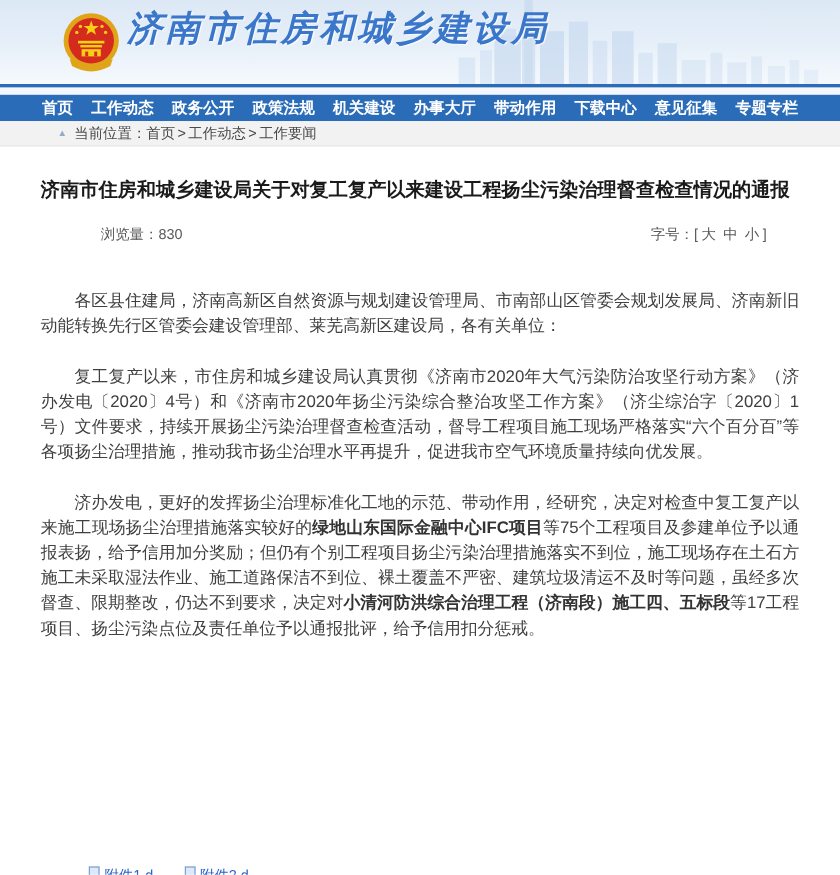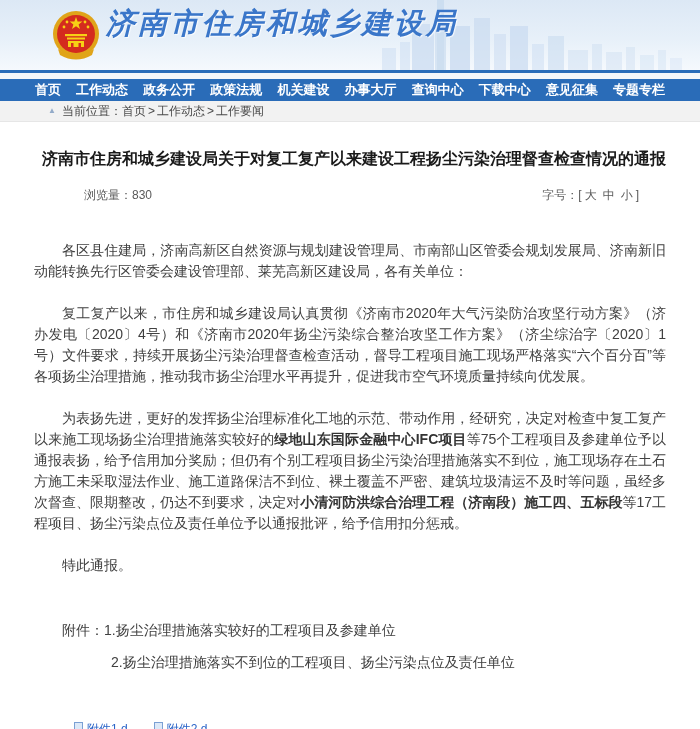--- a/index.html
+++ b/index.html
@@ -44,21 +44,21 @@
     display:flex; align-items:center; padding-left:48px;
     font-size:12px; color:#4a4a4a;
   }
   .crumb-icon { color:#93abc9; font-size:8px; margin-right:6px; line-height:1; }
   .crumb-link { cursor:pointer; }
   .crumb-sep { margin:0 2px; }
 
   
   .article { padding:0 34px; }
   .article-title {
-    margin-top:26px; text-align:right;
+    margin-top:26px; text-align:left;
     font-size:16px; font-weight:bold; color:#1a1a1a; line-height:22px;
   }
   .meta-row {
     display:flex; justify-content:space-between; align-items:center;
     margin-top:17px; padding:0 27px 0 50px;
     font-size:12px; color:#595959;
   }
   .meta-fontsize .fs-btn { cursor:pointer; margin:0 3px; }
 
   .body-text {
@@ -130,21 +130,21 @@
 <div class="header-line"></div>
 <div class="header-gap"></div>
 
 <div class="main-nav">
   <span class="nav-item">首页</span>
   <span class="nav-item">工作动态</span>
   <span class="nav-item">政务公开</span>
   <span class="nav-item">政策法规</span>
   <span class="nav-item">机关建设</span>
   <span class="nav-item">办事大厅</span>
-  <span class="nav-item">查询中心</span>
+  <span class="nav-item">带动作用</span>
   <span class="nav-item">下载中心</span>
   <span class="nav-item">意见征集</span>
   <span class="nav-item">专题专栏</span>
 </div>
 
 <div class="breadcrumb">
   <span class="crumb-icon">▲</span>
   <span>当前位置：</span>
   <span class="crumb-link">首页</span>
   <span class="crumb-sep">&gt;</span>
@@ -161,32 +161,23 @@
       <span>浏览量：</span><span>830</span>
     </span>
     <span class="meta-fontsize">
       <span>字号：</span><span>[</span><span class="fs-btn">大</span><span class="fs-btn">中</span><span class="fs-btn">小</span><span>]</span>
     </span>
   </div>
 
   <div class="body-text">
     <p>各区县住建局，济南高新区自然资源与规划建设管理局、市南部山区管委会规划发展局、济南新旧动能转换先行区管委会建设管理部、莱芜高新区建设局，各有关单位：</p>
     <p>复工复产以来，市住房和城乡建设局认真贯彻《济南市2020年大气污染防治攻坚行动方案》（济办发电〔2020〕4号）和《济南市2020年扬尘污染综合整治攻坚工作方案》（济尘综治字〔2020〕1号）文件要求，持续开展扬尘污染治理督查检查活动，督导工程项目施工现场严格落实“六个百分百”等各项扬尘治理措施，推动我市扬尘治理水平再提升，促进我市空气环境质量持续向优发展。</p>
-    <p><span>为表扬先进，更好的发挥扬尘治理标准化工地的示范、带动作用，经研究，决定对检查中复工复产以来施工现场扬尘治理措施落实较好的</span><span class="bold-seg">绿地山东国际金融中心IFC项目</span><span>等75个工程项目及参建单位予以通报表扬，给予信用加分奖励；但仍有个别工程项目扬尘污染治理措施落实不到位，施工现场存在土石方施工未采取湿法作业、施工道路保洁不到位、裸土覆盖不严密、建筑垃圾清运不及时等问题，虽经多次督查、限期整改，仍达不到要求，决定对</span><span class="bold-seg">小清河防洪综合治理工程（济南段）施工四、五标段</span><span>等17工程项目、扬尘污染点位及责任单位予以通报批评，给予信用扣分惩戒。</span></p>
-    <p>特此通报。</p>
+    <p><span>济办发电，更好的发挥扬尘治理标准化工地的示范、带动作用，经研究，决定对检查中复工复产以来施工现场扬尘治理措施落实较好的</span><span class="bold-seg">绿地山东国际金融中心IFC项目</span><span>等75个工程项目及参建单位予以通报表扬，给予信用加分奖励；但仍有个别工程项目扬尘污染治理措施落实不到位，施工现场存在土石方施工未采取湿法作业、施工道路保洁不到位、裸土覆盖不严密、建筑垃圾清运不及时等问题，虽经多次督查、限期整改，仍达不到要求，决定对</span><span class="bold-seg">小清河防洪综合治理工程（济南段）施工四、五标段</span><span>等17工程项目、扬尘污染点位及责任单位予以通报批评，给予信用扣分惩戒。</span></p>
   </div>
 
-  <div class="attachments">
-    <div class="attach-line1">
-      <span>附件：</span><span>1.扬尘治理措施落实较好的工程项目及参建单位</span>
-    </div>
-    <div class="attach-line2">
-      <span>2.扬尘治理措施落实不到位的工程项目、扬尘污染点位及责任单位</span>
-    </div>
-  </div>
 
 </div>
 
 <div class="footer-links">
   <span class="footer-link">
     <span class="file-icon"></span>
     <span>附件1.d</span>
   </span>
   <span class="footer-link">
     <span class="file-icon"></span>

